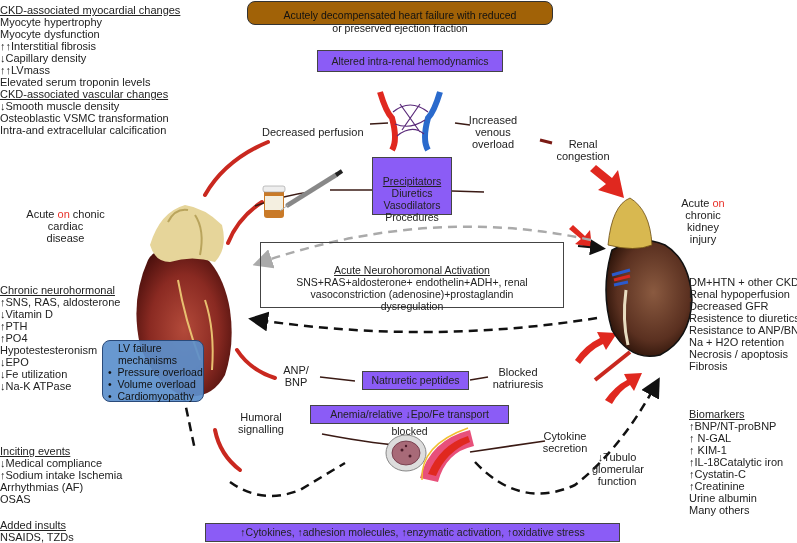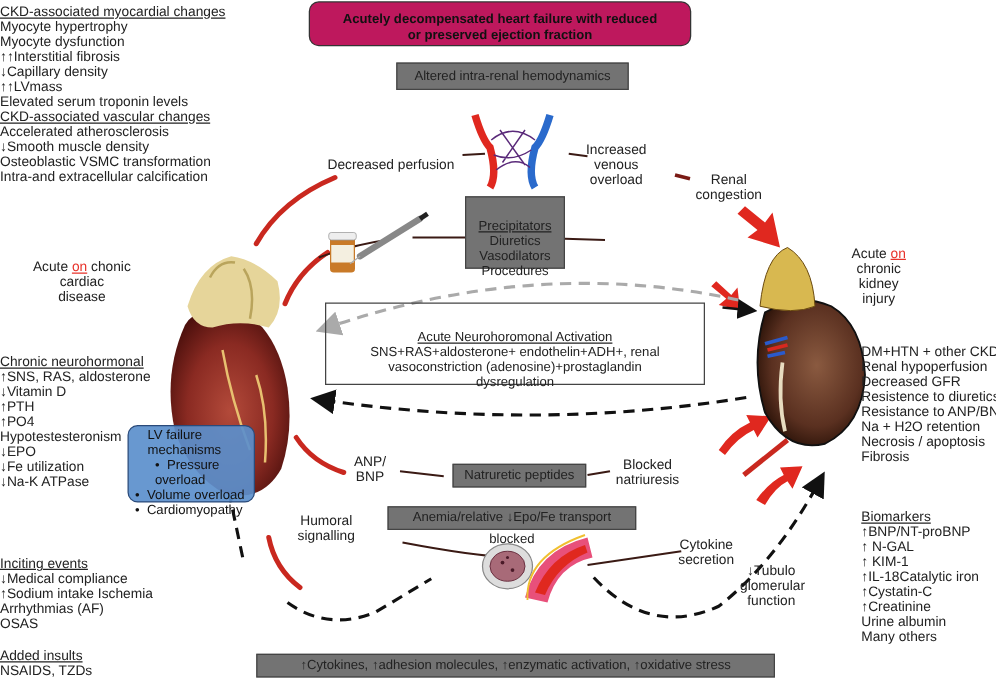--- a/index.html
+++ b/index.html
@@ -3,22 +3,22 @@
 <meta charset="utf-8">
 <style>
   html, body { margin: 0; padding: 0; background: #ffffff; }
   body { width: 797px; height: 543px; position: relative; overflow: hidden;
          font-family: "Liberation Sans", sans-serif; color: #222; }
   .abs { position: absolute; }
   .txt { font-size: 11px; line-height: 12px; white-space: nowrap; }
   .ctr { text-align: center; }
   .u { text-decoration: underline; }
   .list div { height: 12px; }
-  .box { position: absolute; border: 1px solid #444; background: #737373; text-align: center; font-size: 10.5px; line-height: 12px; }
-  .red { color: #e8322a; text-decoration: underline; }
+  .box { position: absolute; border: 1px solid #444; background: #8b5cf6; text-align: center; font-size: 10.5px; line-height: 12px; }
+  .red { color: #e8322a; }
   svg.diagram { position: absolute; left: 0; top: 0; }
 </style>
 </head>
 <body>
 
 <svg class="diagram" width="797" height="543" viewBox="0 0 797 543">
   <defs>
     <marker id="arrBlack" markerWidth="8" markerHeight="8" refX="4" refY="4" orient="auto">
       <path d="M0,0 L8,4 L0,8 z" fill="#111"></path>
     </marker>
@@ -113,39 +113,38 @@
       <circle cx="406" cy="446" r="1.2" fill="#4a1a28"></circle>
   </g>
 
   <g>
     <path d="M420,478 Q430,440 470,430 L474,446 Q446,452 438,482 z" fill="#e8507a"></path>
     <path d="M428,474 Q440,445 468,436 L470,442 Q446,452 436,476 z" fill="#e0281f"></path>
     <path d="M422,480 Q420,445 468,428" fill="none" stroke="#f0c030" stroke-width="1.5"></path>
   </g>
 </svg>
 
-<div class="abs" style="left:247px;top:1px;width:306px;height:36px;background:#be185d;border:1px solid #333;border-radius:8px;text-align:center;font-size:10.5px;line-height:13px;padding-top:7px;box-sizing:border-box;color:#111;font-weight:bold;">
+<div class="abs" style="left:247px;top:1px;width:306px;height:24px;background:#a16207;border:1px solid #333;border-radius:8px;text-align:center;font-size:10.5px;line-height:13px;padding-top:7px;box-sizing:border-box;color:#111;">
   <div>Acutely decompensated heart failure with reduced</div>
   <div>or preserved ejection fraction</div>
 </div>
 
 <div class="box" style="left:317px;top:50px;width:184px;height:20px;line-height:20px;">
   <span>Altered intra-renal hemodynamics</span>
 </div>
 
 <div class="abs txt list" style="left:0px;top:4px;">
   <div class="u">CKD-associated myocardial changes</div>
   <div>Myocyte hypertrophy</div>
   <div>Myocyte dysfunction</div>
   <div>↑↑Interstitial fibrosis</div>
   <div>↓Capillary density</div>
   <div>↑↑LVmass</div>
   <div>Elevated serum troponin levels</div>
   <div class="u">CKD-associated vascular changes</div>
-  <div>Accelerated atherosclerosis</div>
   <div>↓Smooth muscle density</div>
   <div>Osteoblastic VSMC transformation</div>
   <div>Intra-and extracellular calcification</div>
 </div>
 
 <div class="abs txt ctr" style="left:18px;top:208px;width:95px;">
   <div><span>Acute </span><span class="red">on</span><span> chonic</span></div>
   <div>cardiac</div>
   <div>disease</div>
 </div>
@@ -171,21 +170,21 @@
 </div>
 
 <div class="abs txt list" style="left:0px;top:519px;">
   <div class="u">Added insults</div>
   <div>NSAIDS, TZDs</div>
 </div>
 
 <div class="abs" style="left:102px;top:340px;width:102px;height:62px;background:rgba(91,143,204,0.92);border:1px solid #2a4a7a;border-radius:8px;font-size:10.5px;line-height:12px;color:#111;box-sizing:border-box;padding-top:1px;">
   <div style="padding-left:15px;">LV failure</div>
   <div style="padding-left:15px;">mechanisms</div>
-  <div style="padding-left:21px;"><span>•&nbsp;&nbsp;</span><span>Pressure overload</span></div>
+  <div style="padding-left:5px;"><span>•&nbsp;&nbsp;</span><span>Pressure overload</span></div>
   <div style="padding-left:5px;"><span>•&nbsp;&nbsp;</span><span>Volume overload</span></div>
   <div style="padding-left:5px;"><span>•&nbsp;&nbsp;</span><span>Cardiomyopathy</span></div>
 </div>
 
 <div class="abs txt" style="left:262px;top:126px;">Decreased  perfusion</div>
 
 <div class="abs txt ctr" style="left:468px;top:114px;width:50px;">
   <div>Increased</div>
   <div>venous</div>
   <div>overload</div>

